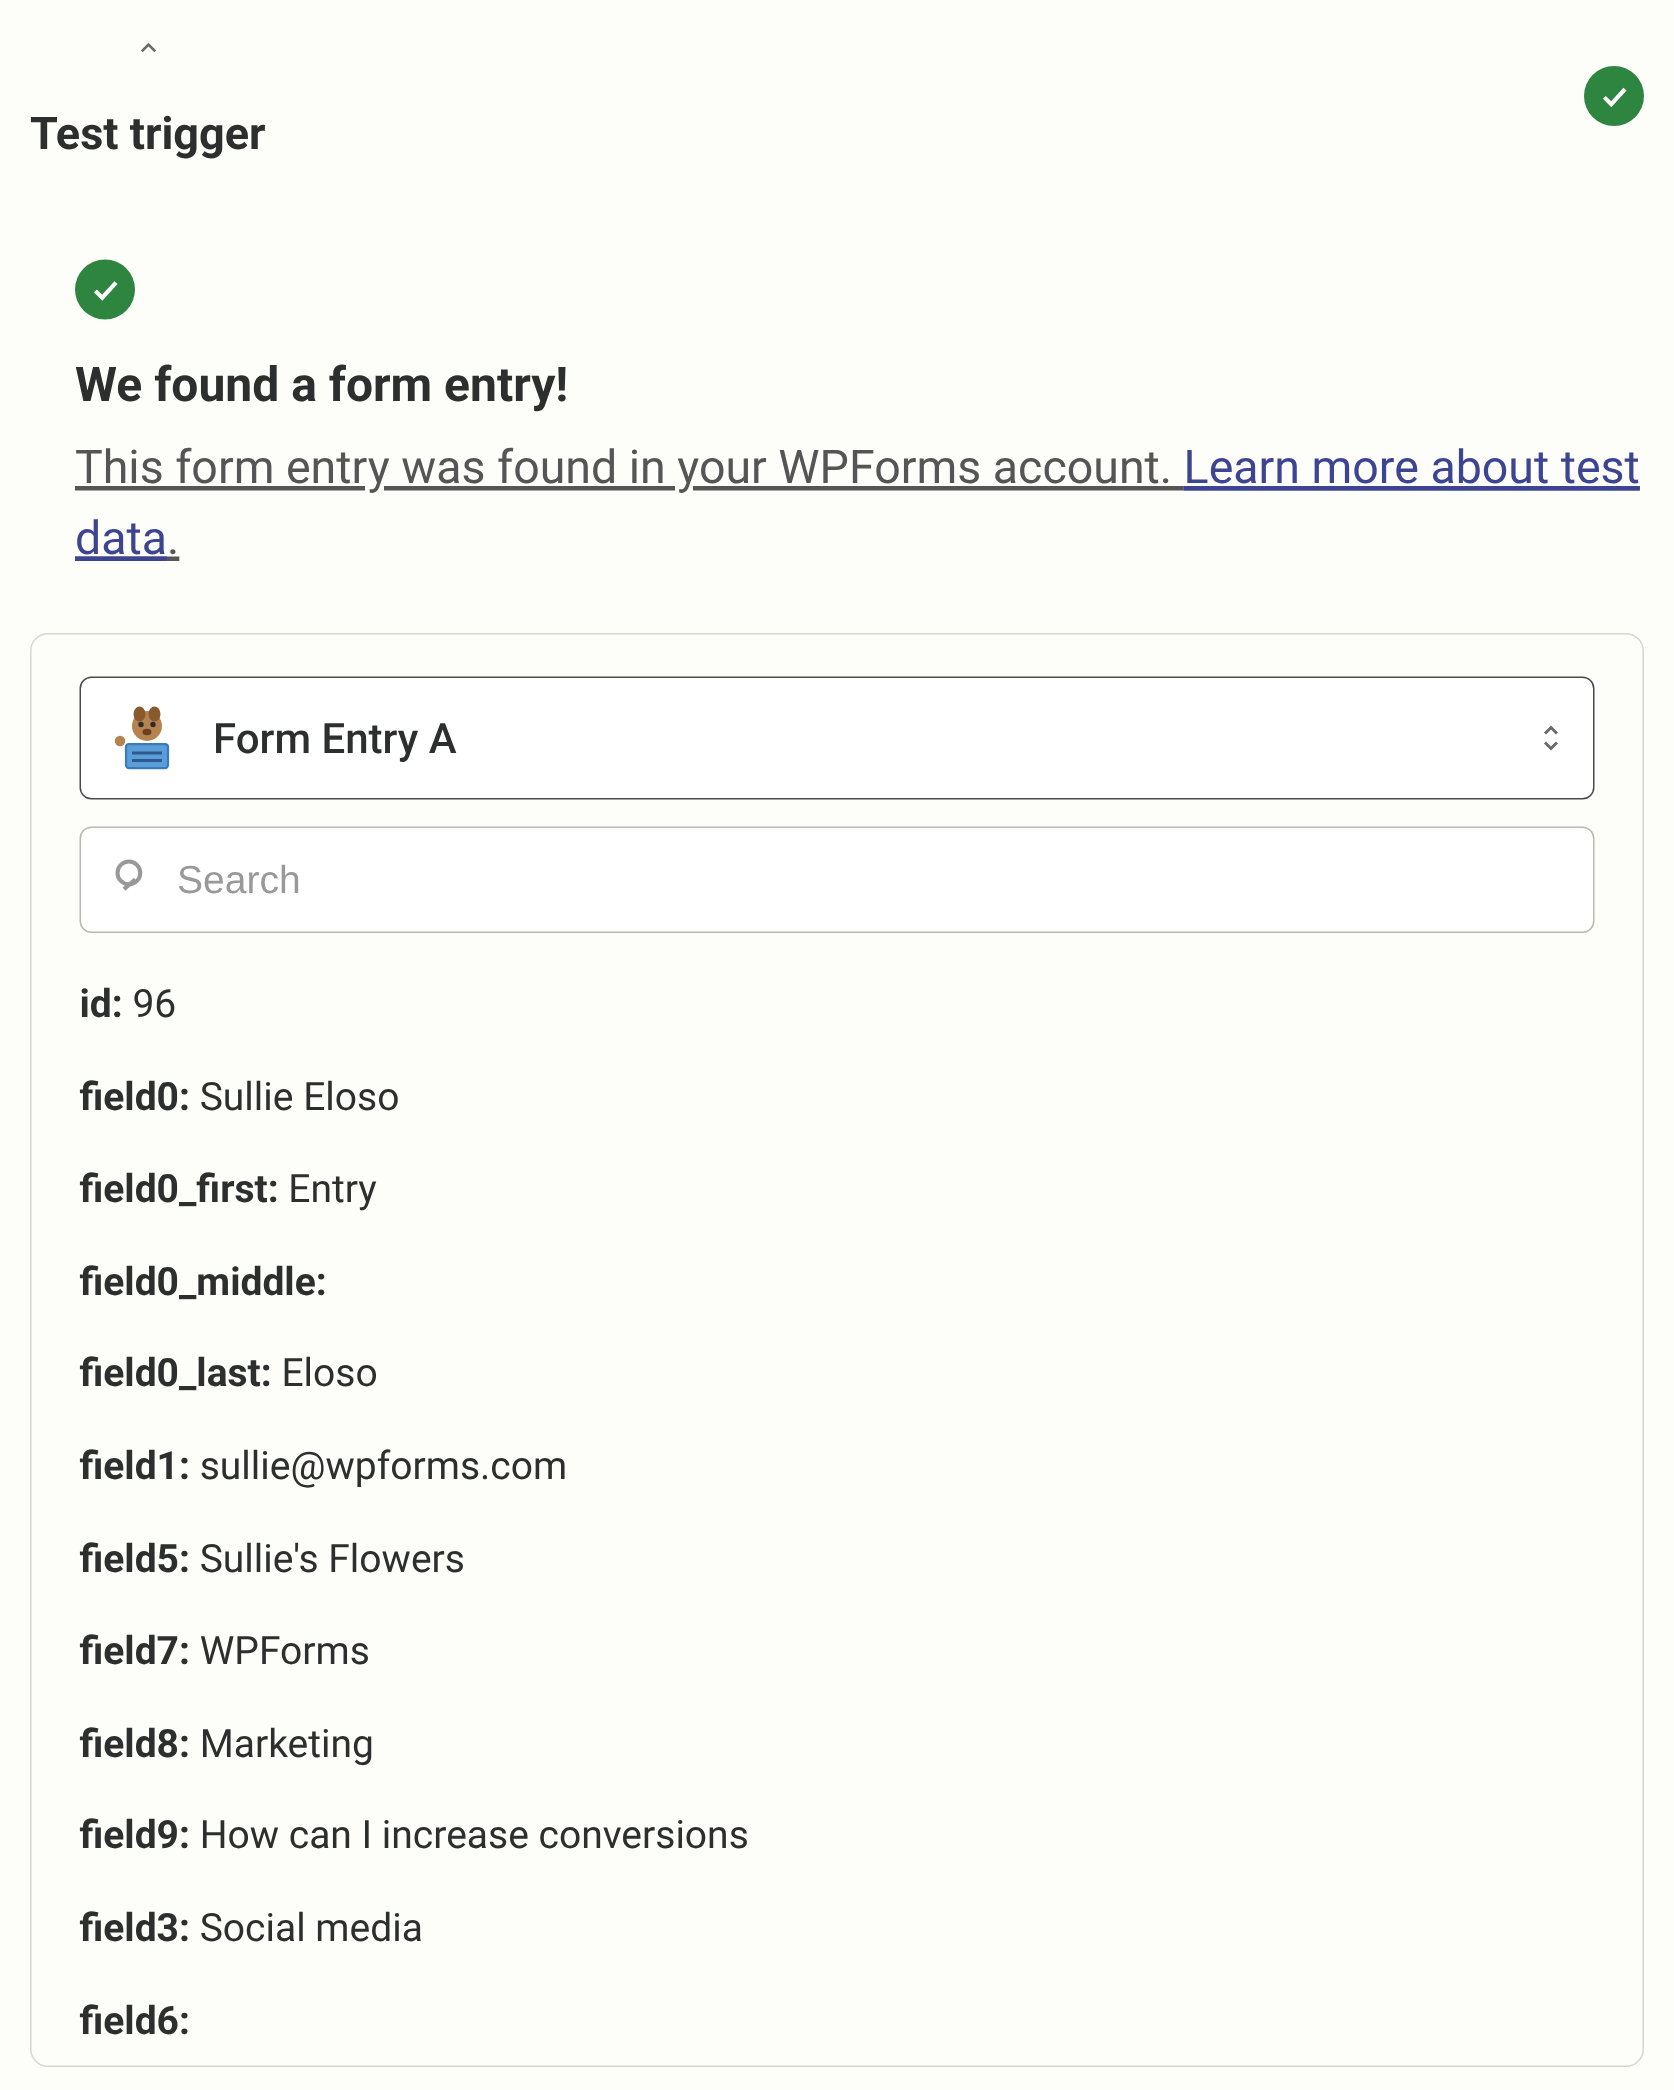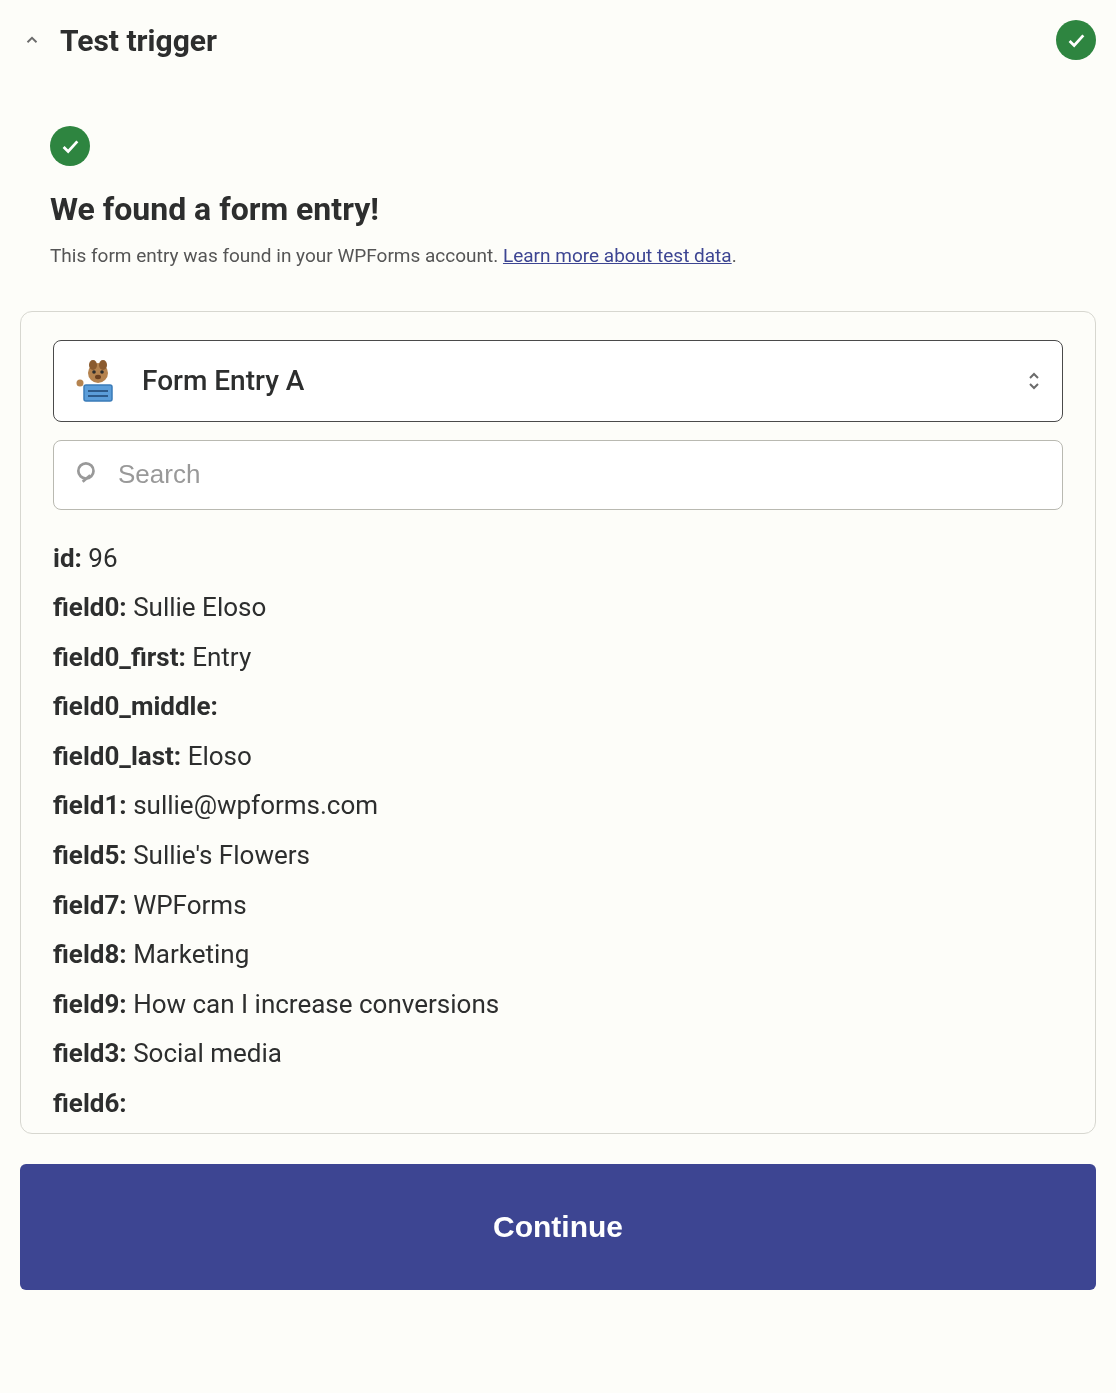--- a/index.html
+++ b/index.html
@@ -16,21 +16,22 @@
     }
     .header {
       display: flex;
       align-items: center;
       justify-content: space-between;
       margin-bottom: 30px;
     }
     .header-left {
       display: flex;
       align-items: center;
-      gap: 16px;
+      gap: 28px;
+      flex-direction: column;
     }
     .chevron {
       width: 24px;
       height: 24px;
       display: flex;
       align-items: center;
       justify-content: center;
       color: #6b6b6b;
     }
     .chevron svg {
@@ -72,23 +73,24 @@
     .found-text {
       flex: 1;
     }
     .found-heading {
       font-size: 32px;
       font-weight: 700;
       margin-bottom: 14px;
       color: #2d2e2e;
     }
     .found-desc {
-      font-size: 19px;
+      font-size: 31px;
       color: #555;
       line-height: 1.5;
+      text-decoration: underline;
     }
     .found-link {
       color: #3d4592;
       text-decoration: underline;
     }
     .data-panel {
       border: 1px solid #d7d7d0;
       border-radius: 12px;
       padding: 28px 32px 8px 32px;
       margin-bottom: 30px;
@@ -154,21 +156,21 @@
       flex: 1;
       color: #2d2e2e;
       background: transparent;
     }
     .search-input::placeholder {
       color: #999;
     }
     .fields-list {
       display: flex;
       flex-direction: column;
-      gap: 8px;
+      gap: 20px;
     }
     .field-row {
       font-size: 26px;
       line-height: 1.6;
     }
     .field-key {
       font-weight: 700;
       color: #2d2e2e;
     }
     .field-value {

